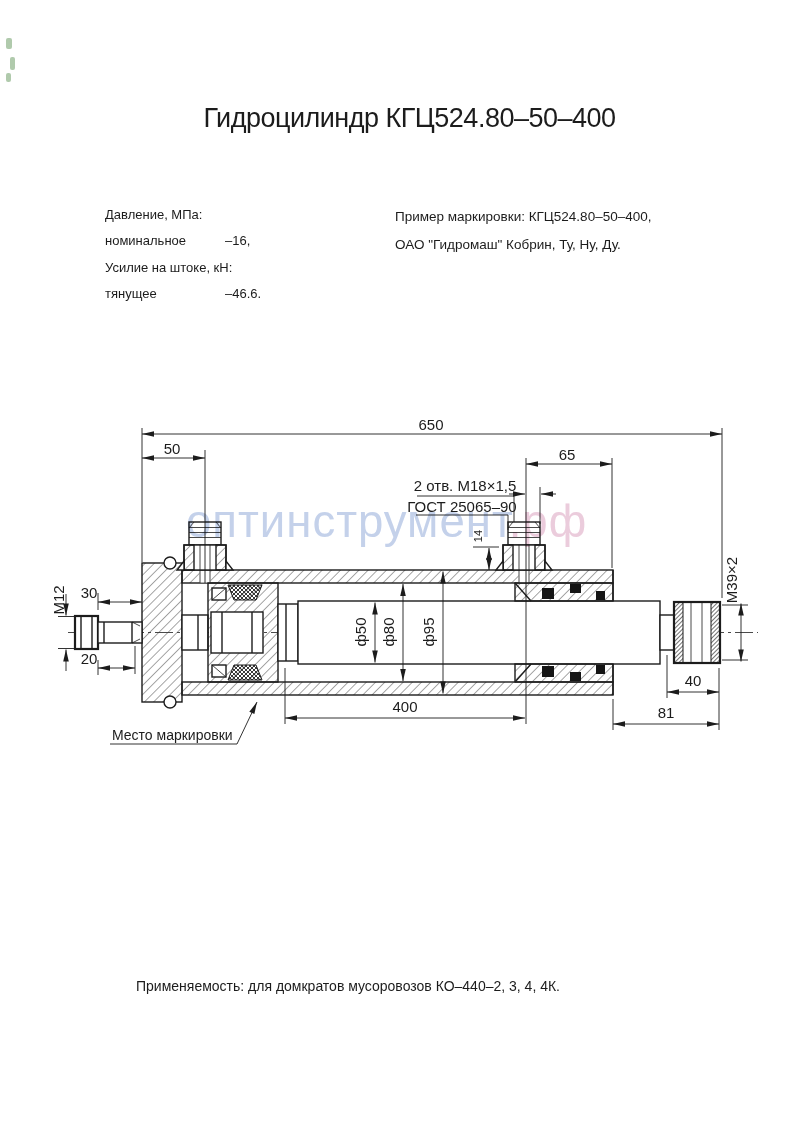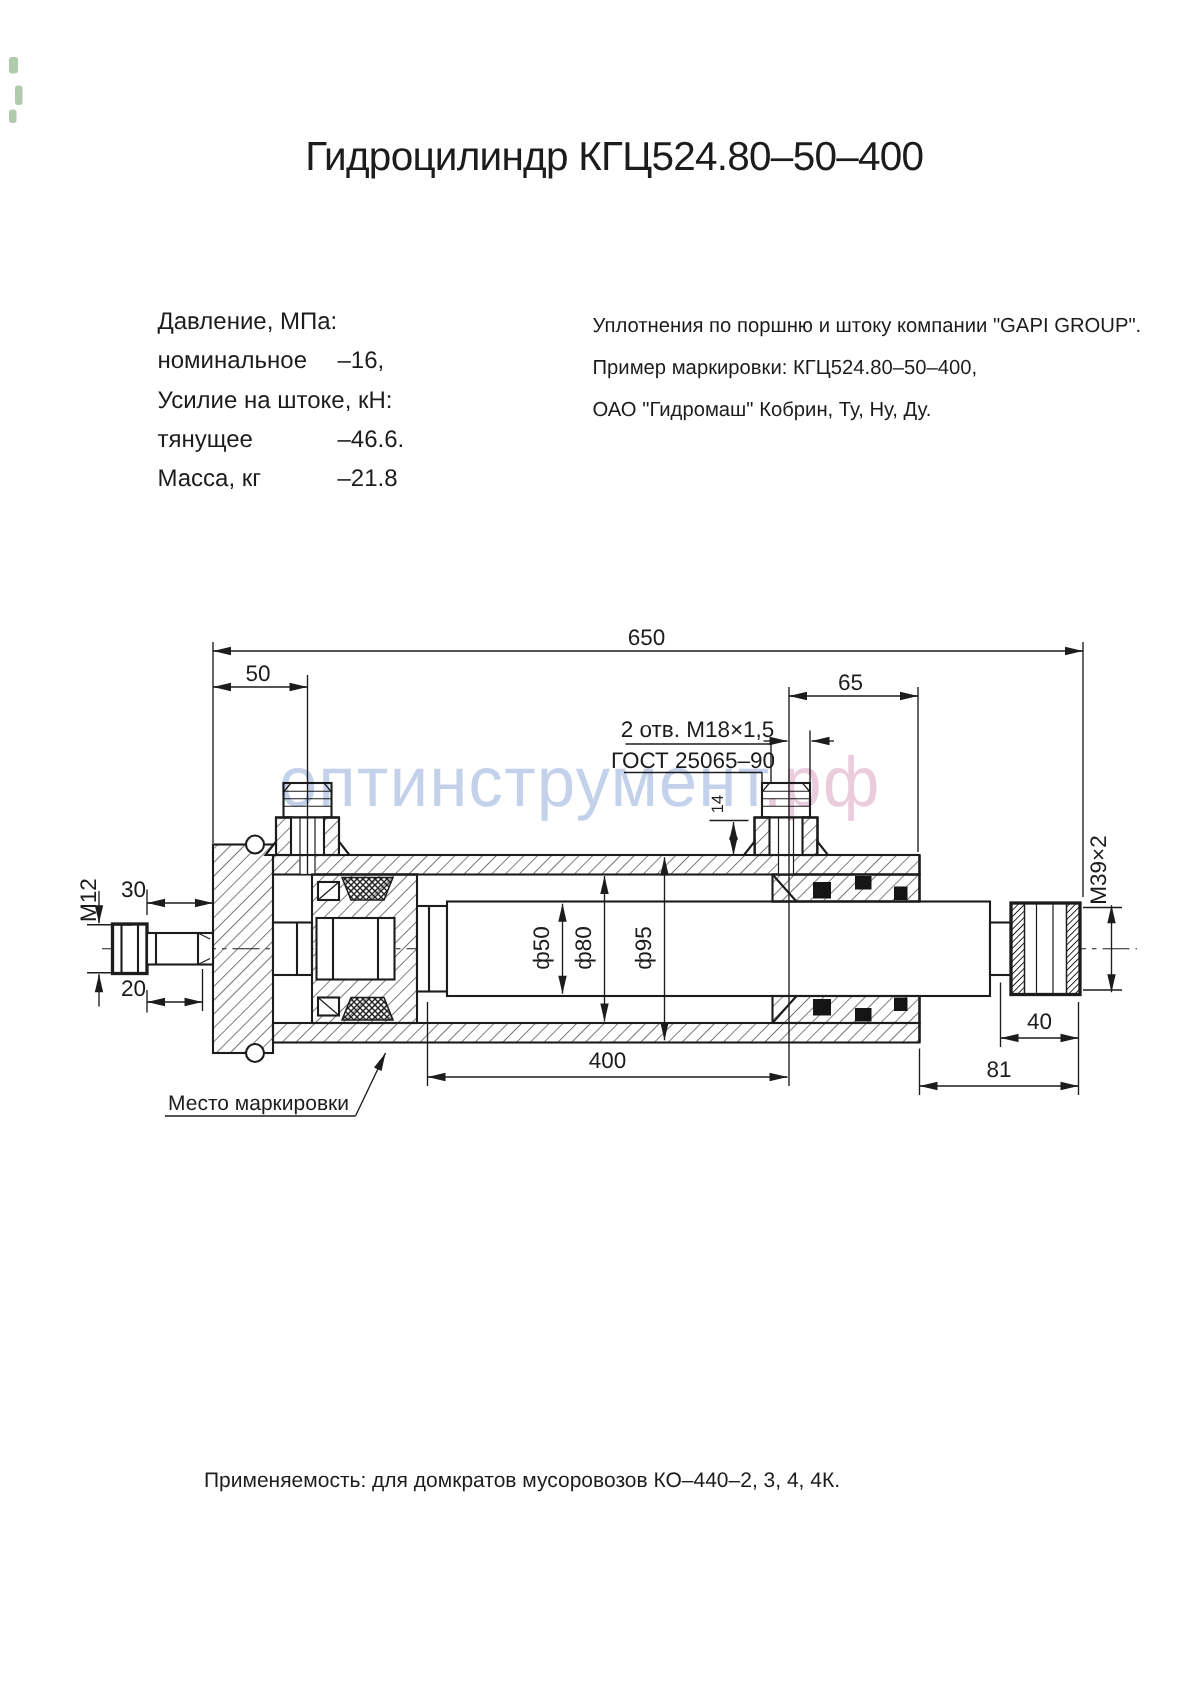--- a/index.html
+++ b/index.html
@@ -1,21 +1,21 @@
 <!DOCTYPE html>
 <html><head>
 <meta charset="utf-8">
 <style>
   html,body{margin:0;padding:0;background:#ffffff;}
   body{width:793px;height:1123px;position:relative;overflow:hidden;
        font-family:"Liberation Sans",sans-serif;color:#1c1c1c;}
   .abs{position:absolute;}
-  #title{top:89px;left:0;width:100%;text-align:center;padding-left:26px;box-sizing:border-box;
+  #title{top:103px;left:0;width:100%;text-align:center;padding-left:26px;box-sizing:border-box;
          font-size:27px;letter-spacing:-0.5px;white-space:nowrap;}
-  #specs{top:202px;left:105px;width:230px;font-size:16px;line-height:26.3px;}
+  #specs{top:202px;left:105px;width:230px;font-size:13px;line-height:26.3px;}
   .spec-row{position:relative;white-space:nowrap;}
   .spec-val{position:absolute;left:120px;top:0;}
   #notes{top:203px;left:395px;width:390px;font-size:13.5px;line-height:28px;white-space:nowrap;}
   #footer{top:978px;left:105px;font-size:14px;white-space:nowrap;margin-left:31px;}
   #drawing-svg{top:0;left:0;z-index:1;}
   #watermark{top:497px;left:186px;z-index:2;font-size:47px;line-height:1;white-space:nowrap;
              mix-blend-mode:multiply;opacity:.88;letter-spacing:1px;pointer-events:none;
              transform:scaleX(.97);transform-origin:left top;}
   .scan-mark{position:absolute;z-index:3;opacity:.65;border-radius:2px;}
   svg text{font-family:"Liberation Sans",sans-serif;font-size:15px;fill:#1c1c1c;}
@@ -38,25 +38,23 @@
 <div class="scan-mark" style="left:10px;top:57px;width:5px;height:13px;background:#85ae7f;"></div>
 <div class="scan-mark" style="left:6px;top:73px;width:5px;height:9px;background:#85ae7f;"></div>
 
 <div id="title" class="abs">Гидроцилиндр КГЦ524.80–50–400</div>
 
 <div id="specs" class="abs">
   <div class="spec-row"><span>Давление, МПа:</span><span class="spec-val"></span></div>
   <div class="spec-row"><span>номинальное</span><span class="spec-val">–16,</span></div>
   <div class="spec-row"><span>Усилие на штоке, кН:</span><span class="spec-val"></span></div>
   <div class="spec-row"><span>тянущее</span><span class="spec-val">–46.6.</span></div>
-  <div class="spec-row"><span>Масса, кг</span><span class="spec-val">–21.8</span></div>
 </div>
 
 <div id="notes" class="abs">
-  <div>Уплотнения по поршню и штоку компании "GAPI GROUP".</div>
   <div>Пример маркировки: КГЦ524.80–50–400,</div>
   <div>ОАО "Гидромаш" Кобрин, Ту, Ну, Ду.</div>
 </div>
 
 <svg id="drawing-svg" class="abs" width="793" height="1123" viewBox="0 0 793 1123" xmlns="http://www.w3.org/2000/svg">
   <defs>
     <marker id="ar" viewBox="0 0 14 8" refX="13" refY="4" markerWidth="14" markerHeight="8" orient="auto-start-reverse" markerUnits="userSpaceOnUse">
       <path d="M13,4 L1,1.2 L1,6.8 Z" fill="#1c1c1c"></path>
     </marker>
     <pattern id="h" width="6.5" height="6.5" patternUnits="userSpaceOnUse" patternTransform="rotate(45)">

